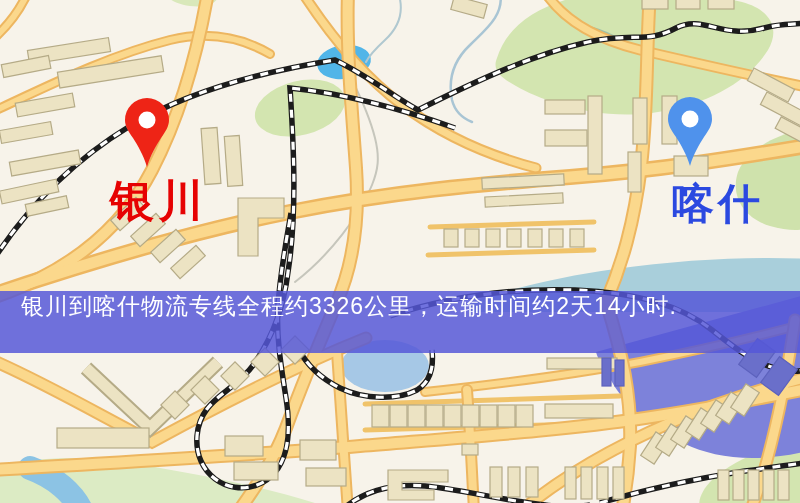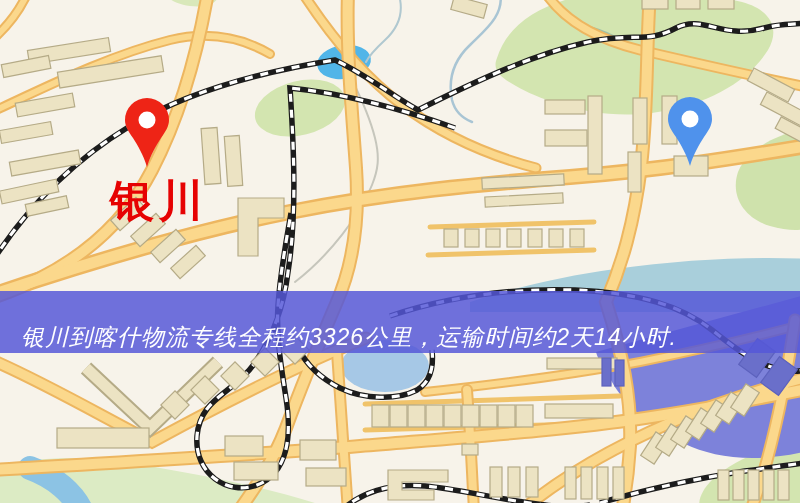--- a/index.html
+++ b/index.html
@@ -12,24 +12,23 @@
     position:absolute;text-align:right;font-weight:700;
     font-family:"Liberation Serif","DejaVu Serif",serif;
     text-shadow:0 0 1px rgba(255,255,255,.35);
     pointer-events:none;white-space:nowrap;
   }
   .marker-label.origin{left:68px;top:172px;width:140px;font-size:44px;letter-spacing:5px;color:#e60202;}
   .marker-label.dest{left:612px;top:176px;width:152px;font-size:42px;letter-spacing:4px;color:#2b49e0;}
   .banner{
     position:absolute;left:0;top:291px;width:800px;height:62px;
     background:rgba(85,87,216,0.84);
-    display:flex;align-items:flex-end;box-sizing:border-box;padding-left:21px;
+    display:flex;align-items:flex-start;box-sizing:border-box;padding-left:21px;
     color:#ffffff;font-size:23px;letter-spacing:1px;
     font-family:"Liberation Sans","DejaVu Sans",sans-serif;
-    font-style:italic;
   }
 </style>
 </head>
 <body>
 
 <div id="stage">
 
   <svg id="map-svg" viewBox="0 0 800 503" xmlns="http://www.w3.org/2000/svg">
 
     <rect x="-5" y="-5" width="810" height="513" fill="#f7f3ea"></rect>
@@ -240,18 +239,19 @@
       <path d="M0,0 C-4,-13 -9,-21 -14,-29 C-19,-36 -22,-41 -22,-47 A22,22 0 1 1 22,-47 C22,-41 19,-36 14,-29 C9,-21 4,-13 0,0 Z" fill="#ee2416"></path>
       <circle cx="0" cy="-47" r="8.5" fill="#ffffff"></circle>
     </g>
     <g transform="translate(690,166)">
       <path d="M0,0 C-4,-13 -9,-21 -14,-29 C-19,-36 -22,-41 -22,-47 A22,22 0 1 1 22,-47 C22,-41 19,-36 14,-29 C9,-21 4,-13 0,0 Z" fill="#4f92ec"></path>
       <circle cx="0" cy="-47" r="8.5" fill="#ffffff"></circle>
     </g>
   </svg>
 
   <div class="marker-label origin">银川</div>
+  <div class="marker-label dest">喀什</div>
 
   <div class="banner">
     <span>银川到喀什物流专线全程约3326公里，运输时间约2天14小时.</span>
   </div>
 
 </div>
 
 </body></html>

